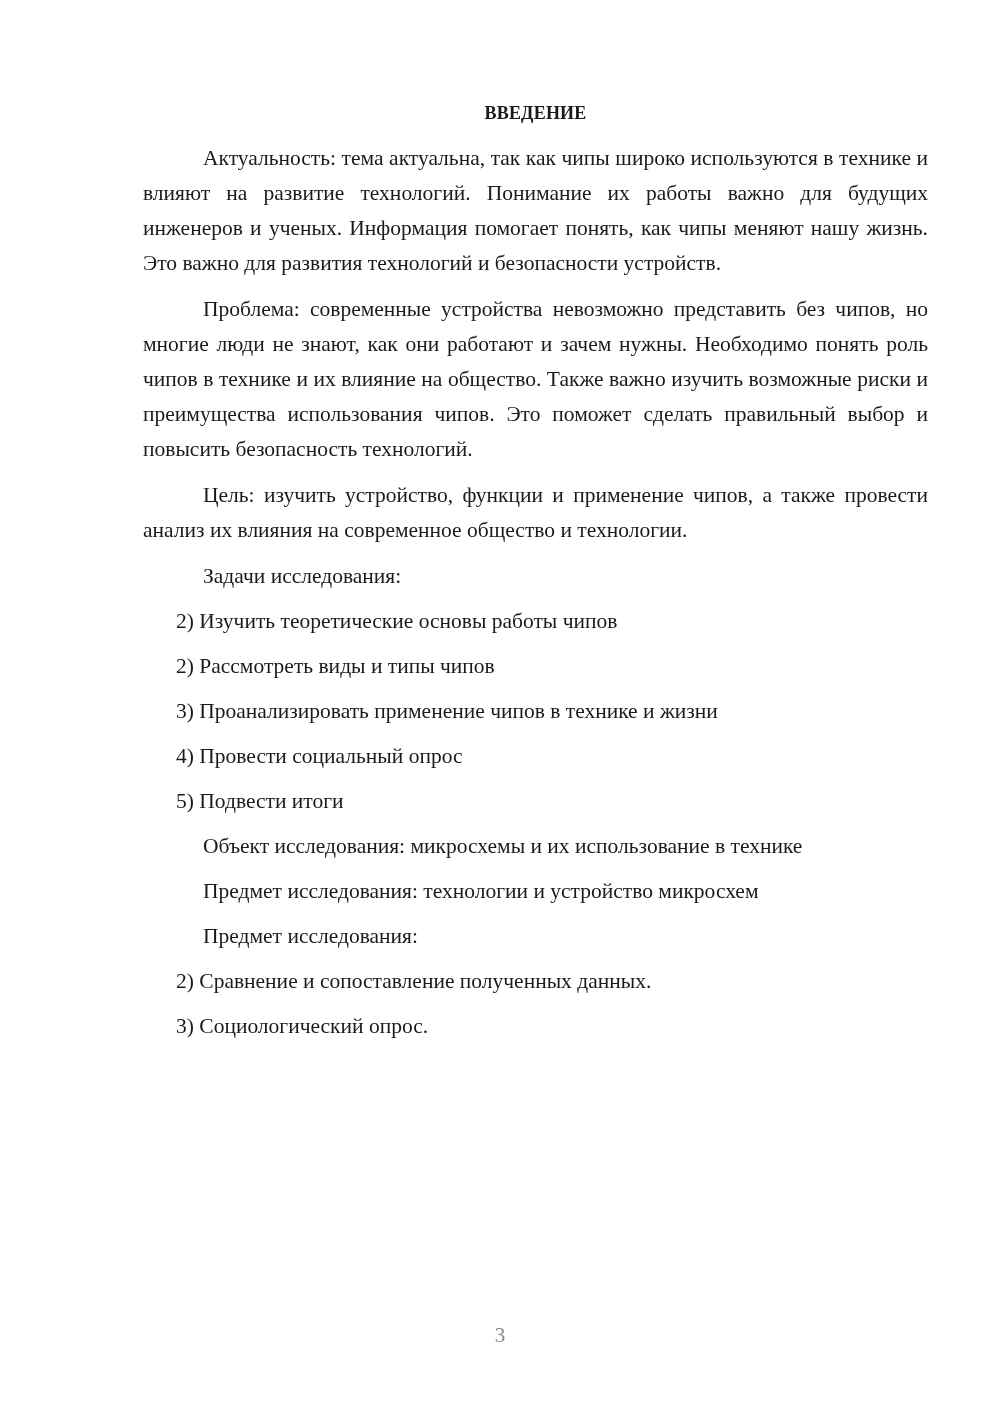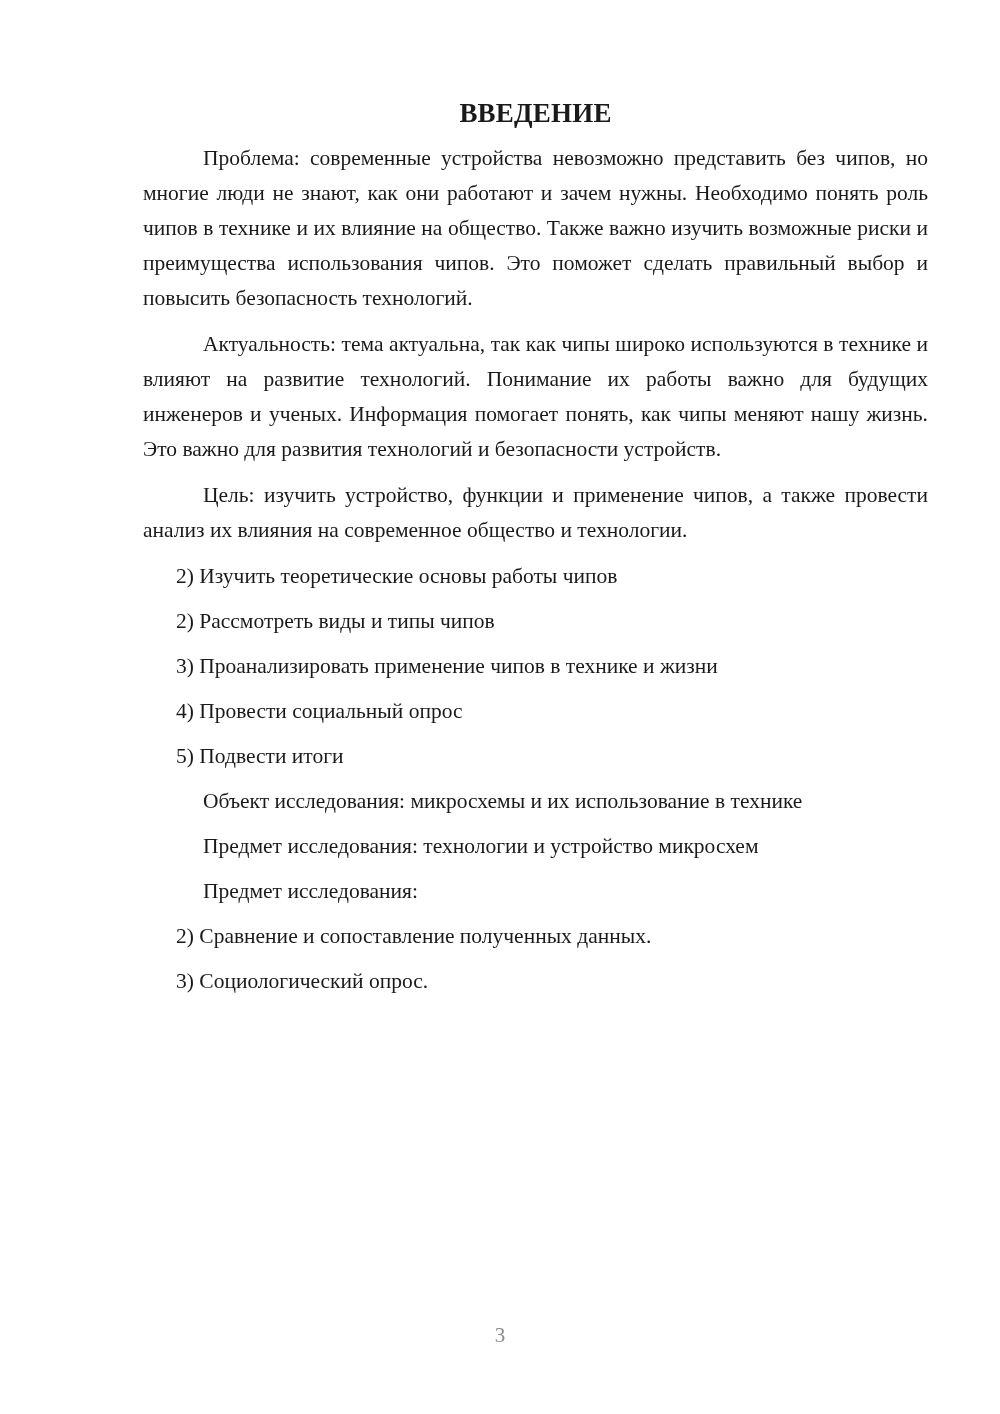--- a/index.html
+++ b/index.html
@@ -19,21 +19,21 @@
       position: absolute;
       left: 143px;
       top: 96px;
       width: 785px;
       font-size: 21.5px;
       line-height: 35px;
     }
     .title {
       text-align: center;
       font-weight: bold;
-      font-size: 27px;
+      font-size: 18px;
       margin: 0 0 10px 0;
       letter-spacing: 0.2px;
     }
     .para {
       text-align: justify;
       text-indent: 60px;
       margin: 0 0 11px 0;
     }
     .heading-line {
       text-indent: 60px;
@@ -58,26 +58,27 @@
       color: #8a8a8a;
       font-family: "Liberation Serif", "DejaVu Serif", serif;
     }
   </style>
 </head>
 <body>
 
 <div class="page">
   <div class="title">ВВЕДЕНИЕ</div>
 
+  <p class="para">Актуальность: тема актуальна, так как чипы широко используются в технике и влияют на развитие технологий. Понимание их работы важно для будущих инженеров и ученых. Информация помогает понять, как чипы меняют нашу жизнь. Это важно для развития технологий и безопасности устройств.</p>
+
   <p class="para">Проблема: современные устройства невозможно представить без чипов, но многие люди не знают, как они работают и зачем нужны. Необходимо понять роль чипов в технике и их влияние на общество. Также важно изучить возможные риски и преимущества использования чипов. Это поможет сделать правильный выбор и повысить безопасность технологий.</p>
-
-  <p class="para">Актуальность: тема актуальна, так как чипы широко используются в технике и влияют на развитие технологий. Понимание их работы важно для будущих инженеров и ученых. Информация помогает понять, как чипы меняют нашу жизнь. Это важно для развития технологий и безопасности устройств.</p>
 
   <p class="para">Цель: изучить устройство, функции и применение чипов, а также провести анализ их влияния на современное общество и технологии.</p>
 
+  <div class="heading-line">Задачи исследования:</div>
 
   <ul class="list">
     <li>2) Изучить теоретические основы работы чипов</li>
     <li>2) Рассмотреть виды и типы чипов</li>
     <li>3) Проанализировать применение чипов в технике и жизни</li>
     <li>4) Провести социальный опрос</li>
     <li>5) Подвести итоги</li>
   </ul>
 
   <div class="heading-line">Объект исследования: микросхемы и их использование в технике</div>

